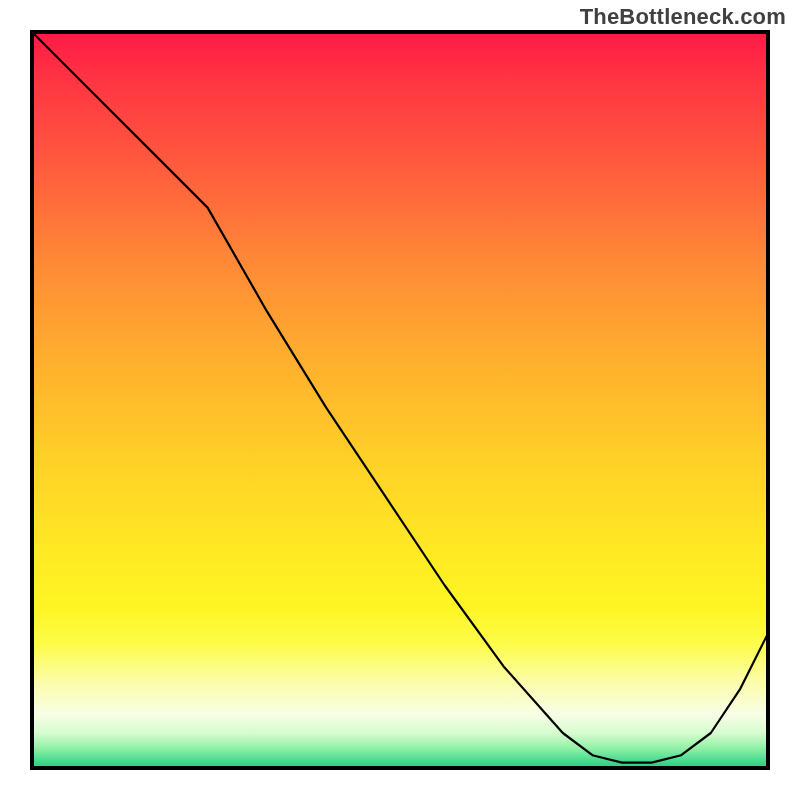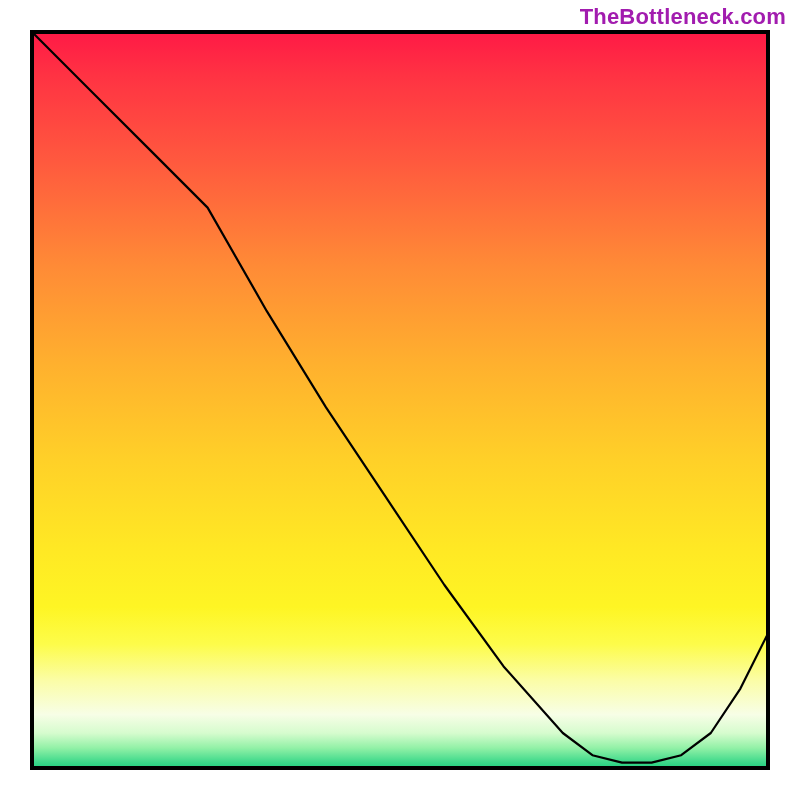--- a/index.html
+++ b/index.html
@@ -14,21 +14,21 @@
     position: relative;
     width: 800px;
     height: 800px;
   }
   .watermark {
     position: absolute;
     top: 4px;
     right: 14px;
     font-size: 22px;
     font-weight: bold;
-    color: #a21caf;
+    color: #404040;
     letter-spacing: 0.2px;
   }
   .plot-area {
     position: absolute;
     left: 30px;
     top: 30px;
     width: 740px;
     height: 740px;
   }
   .gradient {

